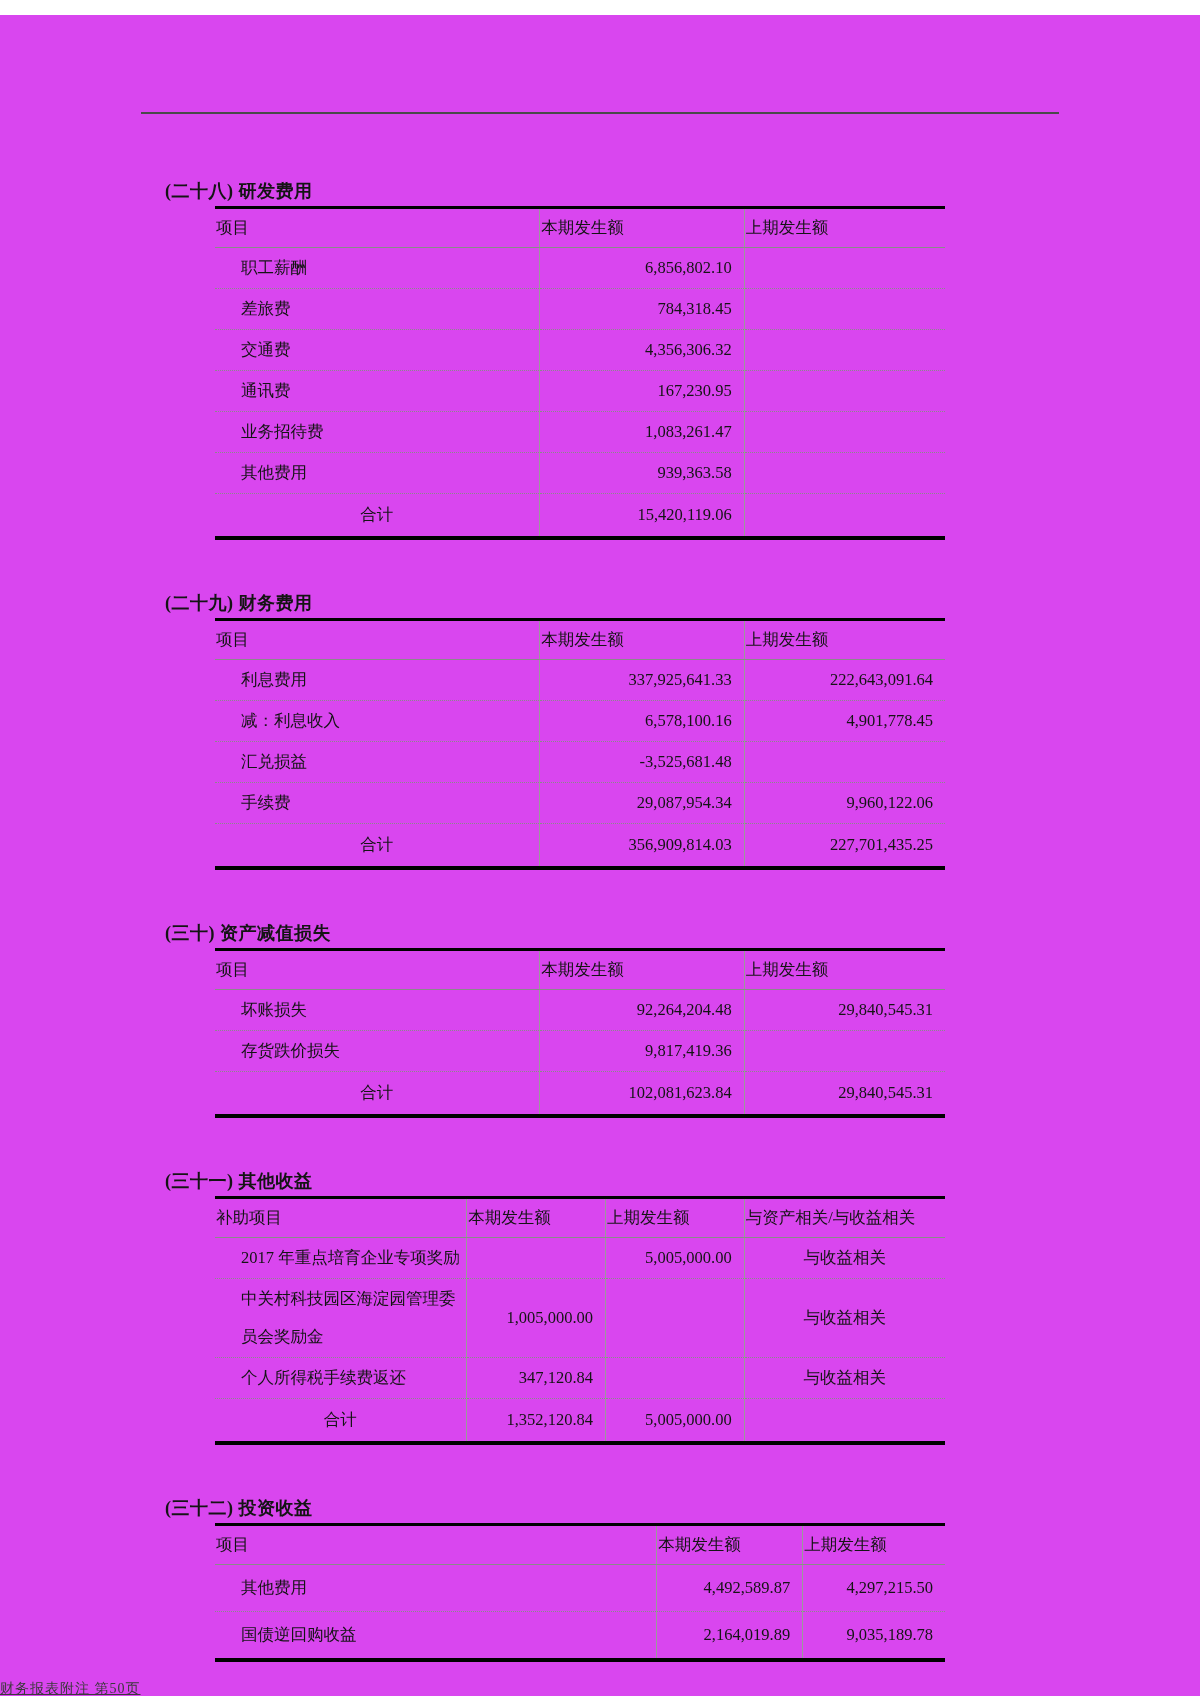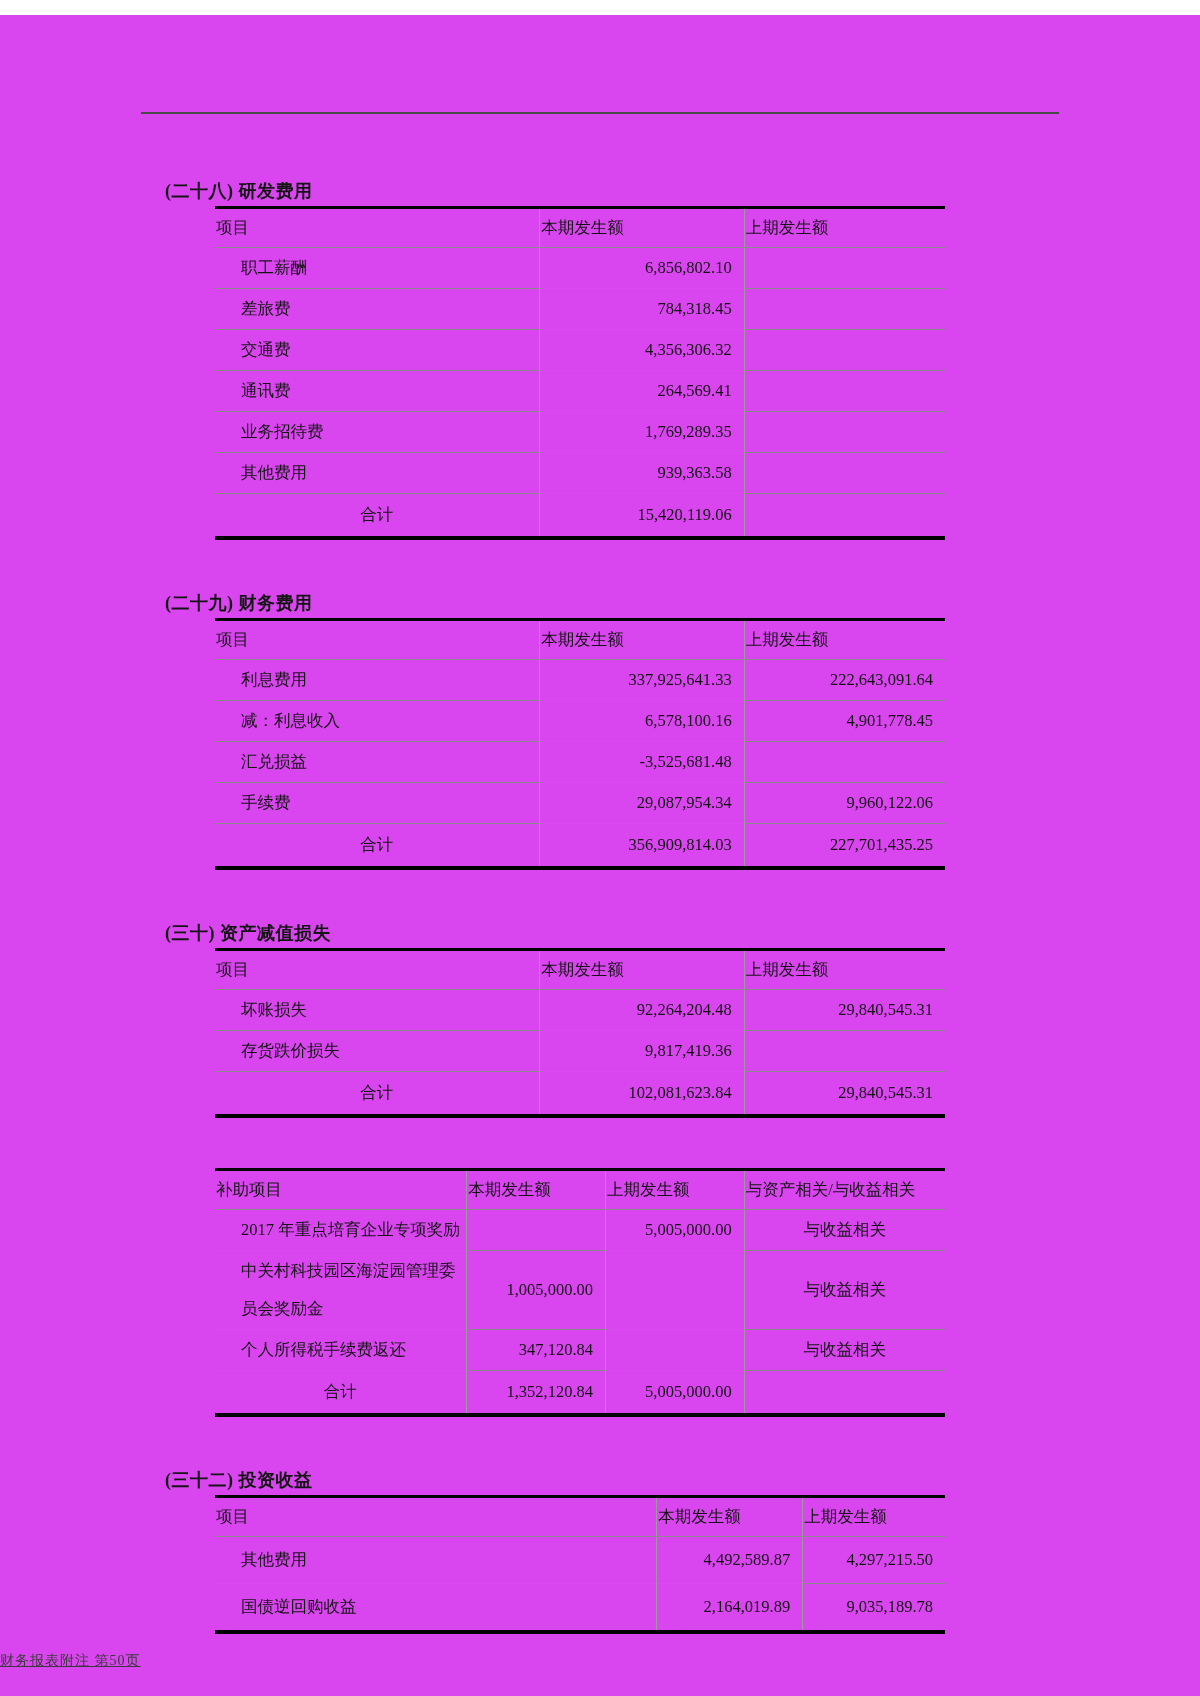--- a/index.html
+++ b/index.html
@@ -105,26 +105,26 @@
               <td class="c-num">784,318.45</td>
               <td class="c-num"></td>
             </tr>
             <tr>
               <td class="c-item">交通费</td>
               <td class="c-num">4,356,306.32</td>
               <td class="c-num"></td>
             </tr>
             <tr>
               <td class="c-item">通讯费</td>
-              <td class="c-num">264,569.41</td>
+              <td class="c-num">167,230.95</td>
               <td class="c-num"></td>
             </tr>
             <tr>
               <td class="c-item">业务招待费</td>
-              <td class="c-num">1,769,289.35</td>
+              <td class="c-num">1,083,261.47</td>
               <td class="c-num"></td>
             </tr>
             <tr>
               <td class="c-item">其他费用</td>
               <td class="c-num">939,363.58</td>
               <td class="c-num"></td>
             </tr>
             <tr class="total-row">
               <td class="c-item">合计</td>
               <td class="c-num">15,420,119.06</td>
@@ -205,20 +205,21 @@
             </tr>
             <tr class="total-row">
               <td class="c-item">合计</td>
               <td class="c-num">102,081,623.84</td>
               <td class="c-num">29,840,545.31</td>
             </tr>
           </tbody>
         </table>
       </section>
       <section class="sec sec-3">
+        <h2 class="sec-heading">(三十一) 其他收益</h2>
         <table class="fin-table">
           <colgroup>
             <col style="width: 34.5%;">
             <col style="width: 19%;">
             <col style="width: 19%;">
             <col style="width: 27.5%;">
           </colgroup>
           <thead>
             <tr>
               <th>补助项目</th>

